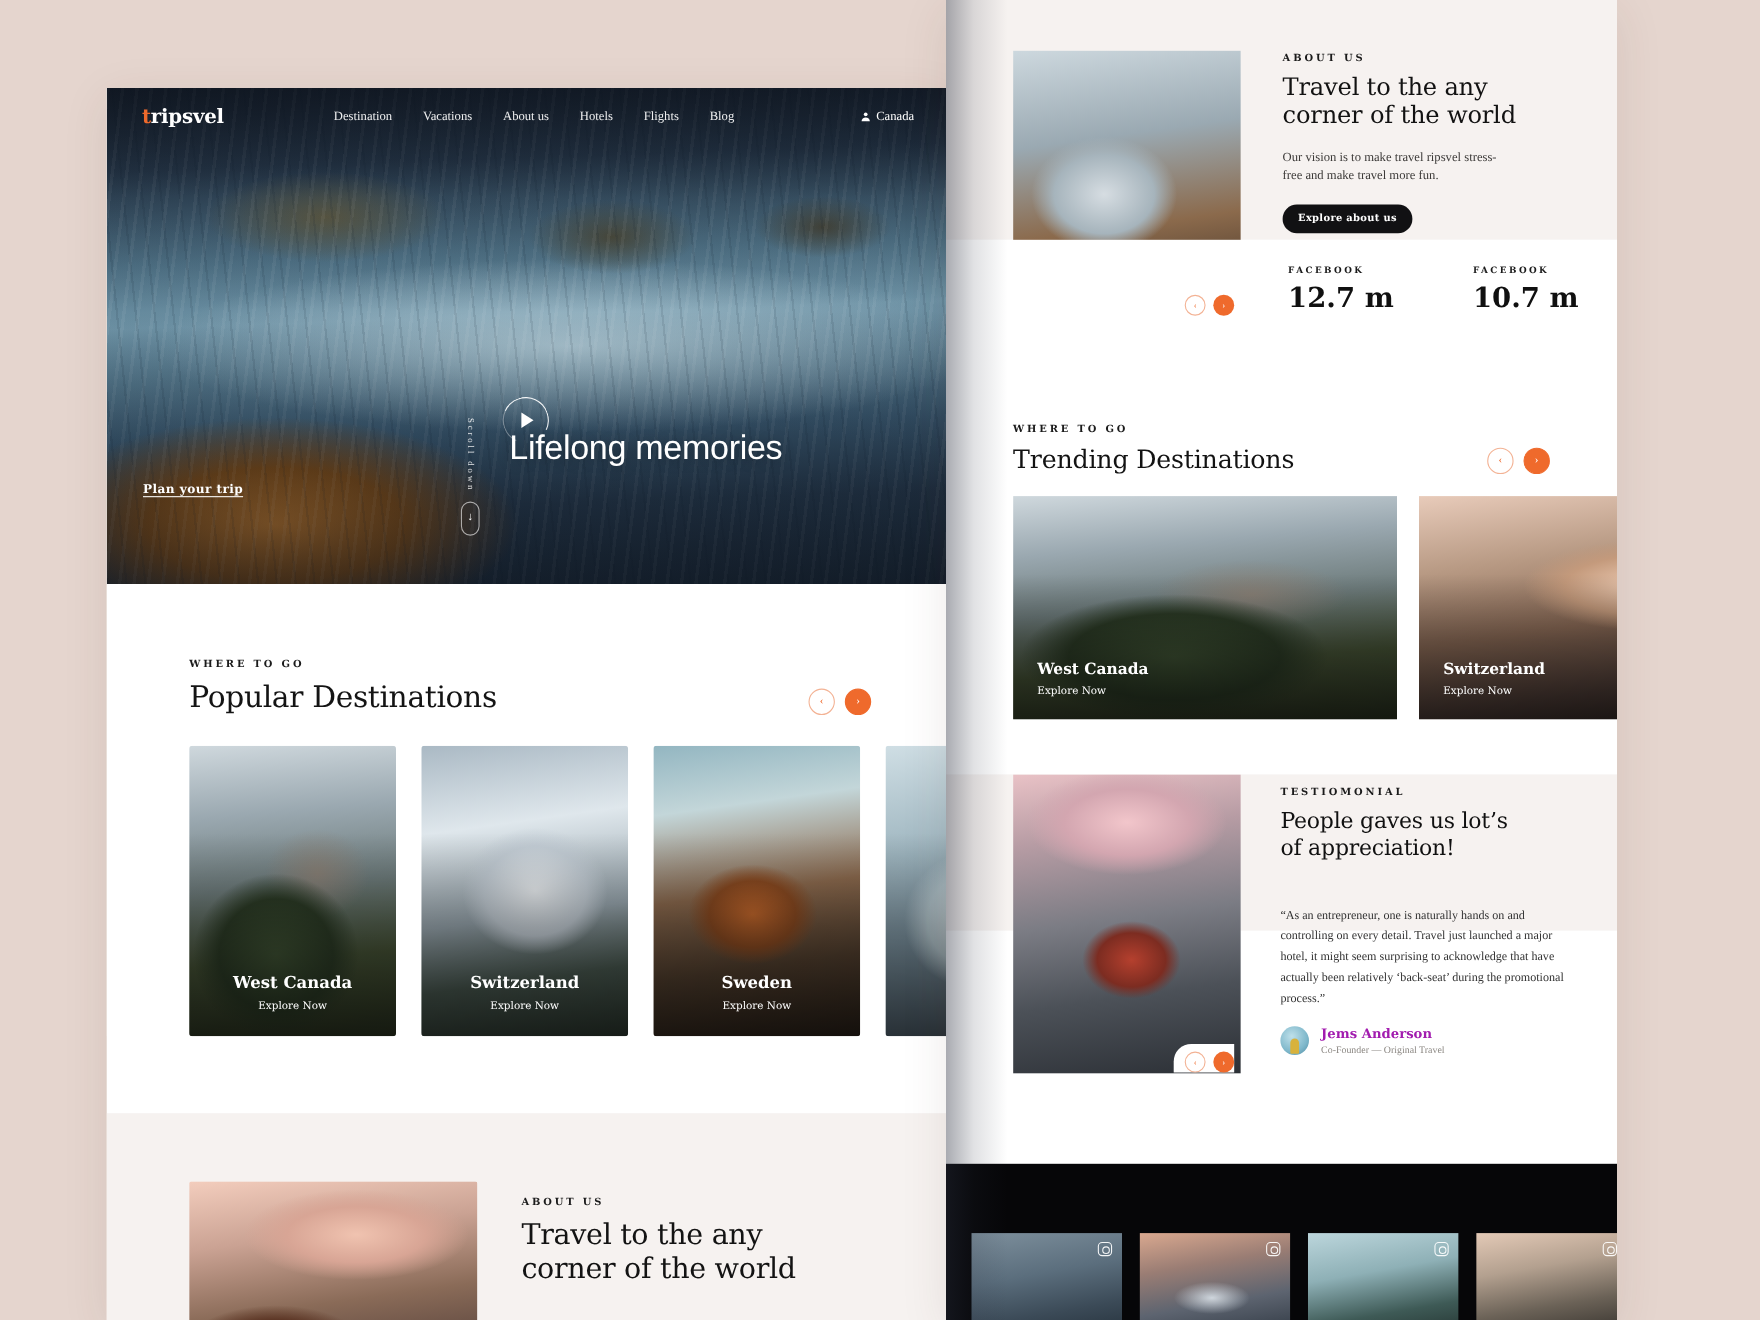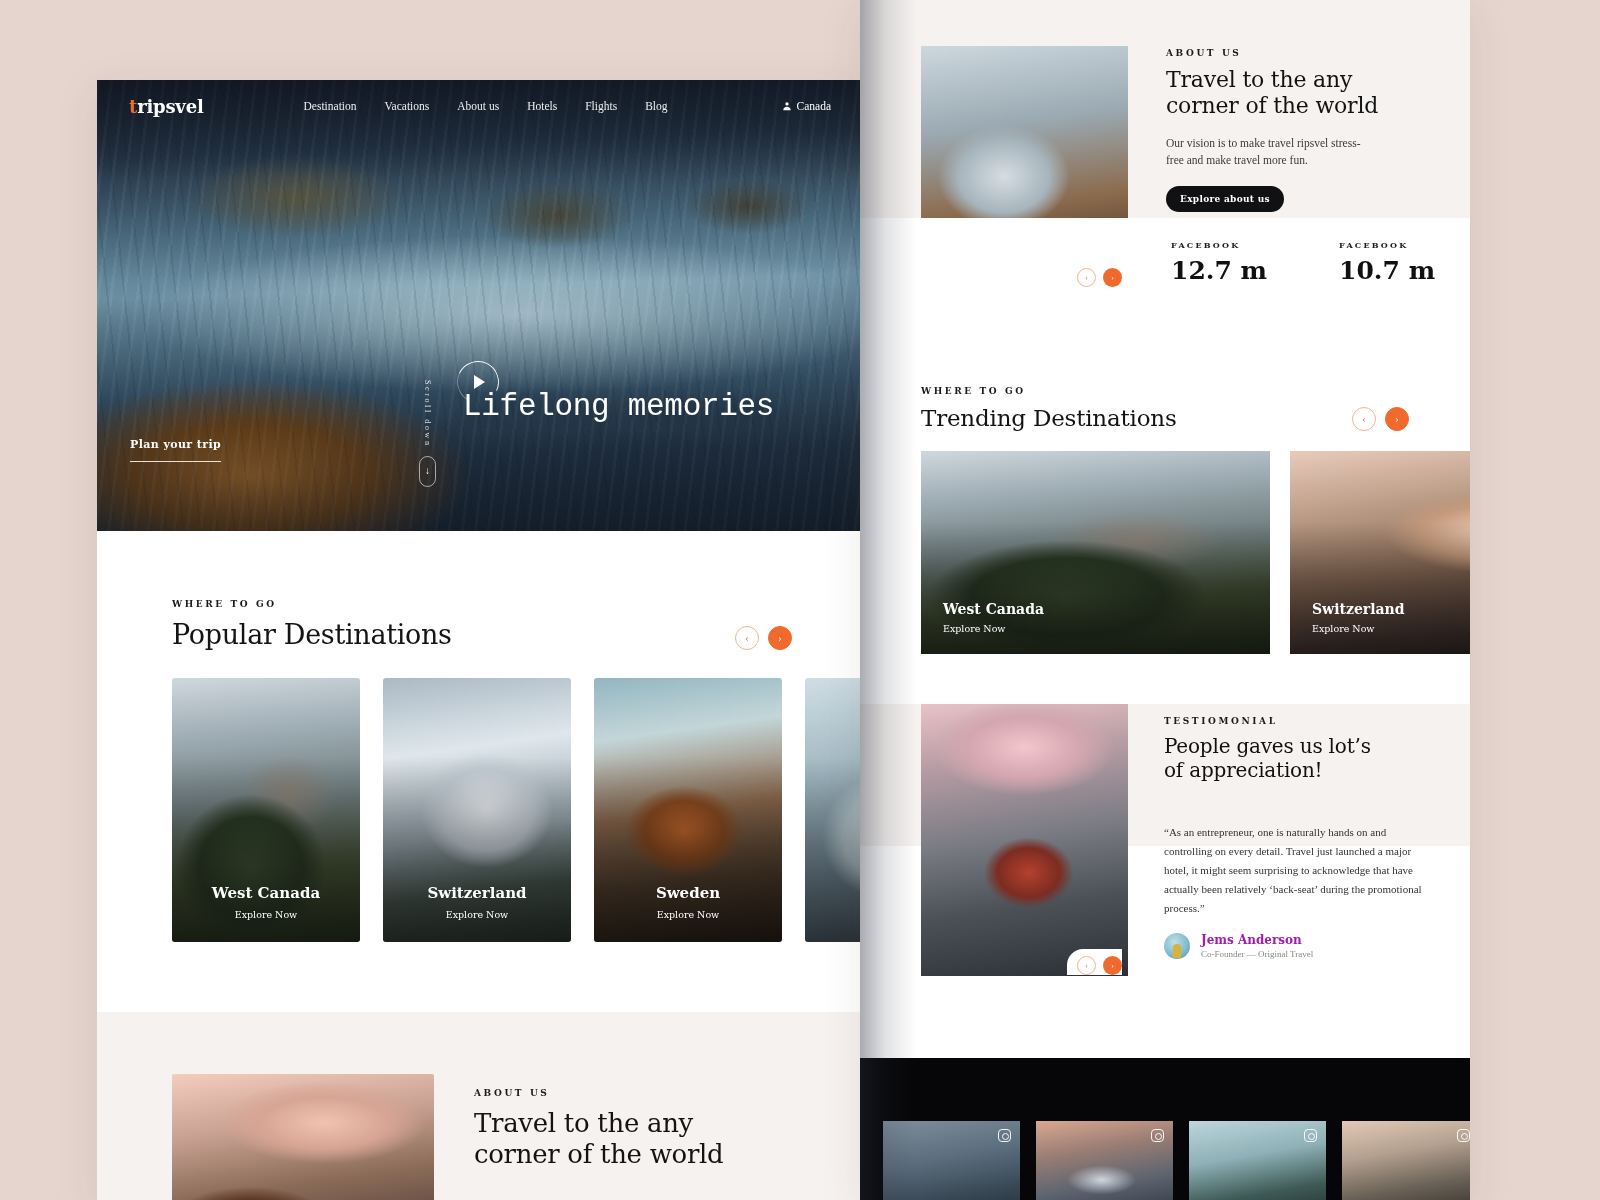--- a/index.html
+++ b/index.html
@@ -97,21 +97,21 @@
     width:0;height:0;
     border-left: 11px solid #fff;
     border-top: 7px solid transparent;
     border-bottom: 7px solid transparent;
   }
 
   .hero-title {
     position:absolute; left: 366px; top: 310px;
     color:#fff;
     font-size: 31px; line-height: 1.12;
-    font-family: Liberation Mono, monospace;
+    font-family: Liberation Sans, sans-serif;
     font-weight: 400;
     letter-spacing: -.3px;
     z-index: 5;
     text-shadow: 0 2px 12px rgba(0,0,0,.35);
   }
 
   .scroll-down {
     position:absolute; left: 322px; top: 300px;
     display:flex; flex-direction:column; align-items:center; gap:8px;
     z-index: 5;
@@ -128,21 +128,21 @@
     border-radius: 9px;
     display:flex; align-items:center; justify-content:center;
     color:#fff; font-size: 10px; line-height:1;
   }
 
   .plan-trip {
     position:absolute; left: 33px; top: 358px;
     color:#fff; font-size: 11px; font-weight:700;
     letter-spacing:.4px;
     border-bottom: 1px solid rgba(255,255,255,.85);
-    padding-bottom: 10px;
+    padding-bottom: 0;
     z-index: 5;
     font-family:"DejaVu Serif",serif;
   }
 
   
   .sec-popular { padding: 68px 0 0 75px; background:#fff; }
   .eyebrow {
     font-size: 9px; letter-spacing: 2.6px; font-weight: 700;
     color: #1b1b1b; font-family: "DejaVu Serif", serif;
   }

